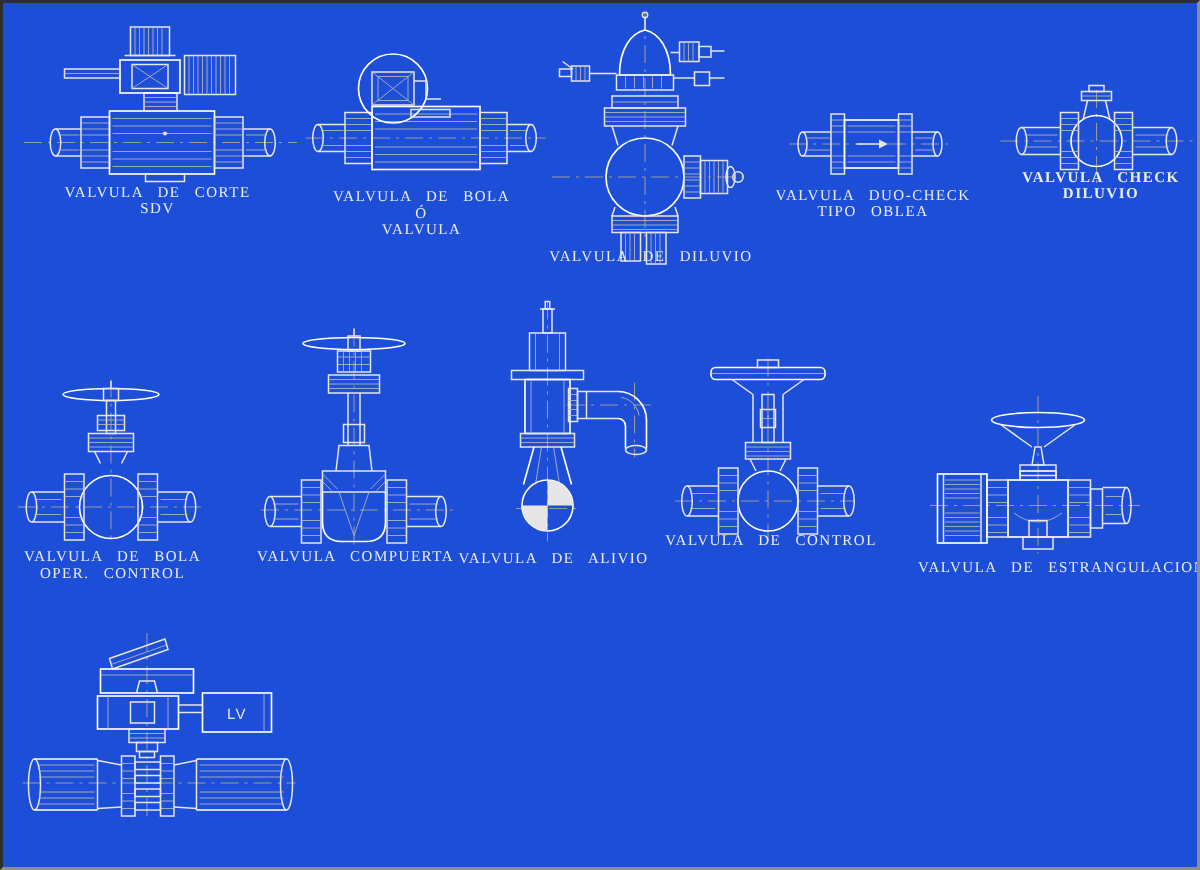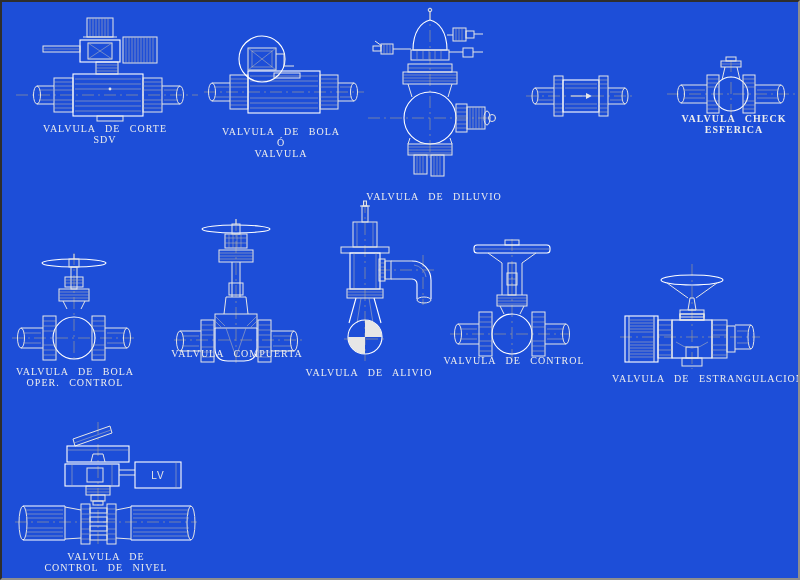--- a/index.html
+++ b/index.html
@@ -128,21 +128,21 @@
       <circle class="o" cx="127" cy="110" r="3.5"></circle>
       <path class="o" d="M45,130 L43,136 M85,130 L87,136"></path>
       <rect class="o" x="43" y="136" width="44" height="11"></rect>
       <path class="t" d="M43,139 h44 M43,142 h44 M43,145 h44"></path>
       <rect class="o" x="49" y="147" width="13" height="19"></rect>
       <path class="t" d="M52,147 v19 M55,147 v19 M58,147 v19"></path>
       <rect class="o" x="66" y="147" width="13" height="21"></rect>
       <path class="t" d="M69,147 v21 M72,147 v21 M75,147 v21"></path>
     </svg>
   </div>
-  <div class="lbl" style="left:432px;top:189px;text-align:center;">
+  <div class="lbl" style="left:432px;top:164px;text-align:center;">
     <div>VALVULA DE DILUVIO</div>
   </div>
 
   <div class="valve" style="left:524px;top:66px;">
     <svg width="110" height="58" viewBox="0 0 110 58">
       <path class="cl" d="M0,28 H110"></path>
       <ellipse class="o" cx="9" cy="28" rx="3" ry="8"></ellipse>
       <path class="o" d="M9,20 H28 M9,36 H28"></path>
       <path class="t" d="M11,24 H27 M11,32 H27"></path>
       <rect class="o" x="28" y="8" width="9" height="40"></rect>
@@ -150,20 +150,24 @@
       <rect class="w" x="37" y="12" width="36" height="32"></rect>
       <path class="t" d="M39,16 h32 M39,20 h32 M39,36 h32 M39,40 h32"></path>
       <path class="o" d="M45,28 H60"></path>
       <polygon class="fw" points="60,25 66,28 60,31"></polygon>
       <rect class="o" x="73" y="8" width="9" height="40"></rect>
       <path class="t" d="M73,12 h9 M73,16 h9 M73,20 h9 M73,36 h9 M73,40 h9 M73,44 h9"></path>
       <path class="o" d="M82,20 H99 M82,36 H99"></path>
       <ellipse class="o" cx="99" cy="28" rx="3" ry="8"></ellipse>
       <path class="t" d="M84,24 H97 M84,32 H97"></path>
     </svg>
+  </div>
+  <div class="lbl" style="left:580px;top:123px;">
+    <div>VALVULA DUO-CHECK</div>
+    <div>TIPO OBLEA</div>
   </div>
 
   <div class="valve" style="left:665px;top:52px;">
     <svg width="128" height="74" viewBox="0 0 128 74">
       <path class="cl" d="M0,40 H128 M64,6 V70"></path>
       <circle class="w" cx="64" cy="40" r="17"></circle>
       <path class="o" d="M55,26 L58,13 M73,26 L70,13"></path>
       <rect class="o" x="54" y="7" width="20" height="6"></rect>
       <path class="t" d="M54,10 h20"></path>
       <rect class="o" x="59" y="3" width="10" height="4"></rect>
@@ -174,21 +178,21 @@
       <ellipse class="o" cx="14" cy="40" rx="3.5" ry="9"></ellipse>
       <path class="o" d="M14,31 H40 M14,49 H40"></path>
       <path class="t" d="M16,36 H38 M16,44 H38"></path>
       <path class="o" d="M88,31 H114 M88,49 H114"></path>
       <ellipse class="o" cx="114" cy="40" rx="3.5" ry="9"></ellipse>
       <path class="t" d="M90,36 H112 M90,44 H112"></path>
     </svg>
   </div>
   <div class="lbl" style="left:732px;top:111px;font-weight:bold;">
     <div>VALVULA CHECK</div>
-    <div>ESFERICA</div>
+    <div>DILUVIO</div>
   </div>
 
   <div class="valve" style="left:10px;top:249px;">
     <svg width="125" height="114" viewBox="0 0 125 114">
       <path class="cl" d="M0,87 H125 M62,2 V110"></path>
       <ellipse class="w" cx="62" cy="12" rx="32" ry="4"></ellipse>
       <rect class="o" x="57" y="8" width="10" height="8"></rect>
       <path class="o" d="M62,3 V8"></path>
       <rect class="o" x="59" y="16" width="6" height="22"></rect>
       <rect class="o" x="53" y="26" width="18" height="10"></rect>
@@ -236,21 +240,21 @@
       <rect class="o" x="84" y="103" width="13" height="42"></rect>
       <path class="t" d="M84,108 h13 M84,113 h13 M84,118 h13 M84,130 h13 M84,135 h13 M84,140 h13"></path>
       <ellipse class="o" cx="6" cy="124" rx="3.5" ry="10"></ellipse>
       <path class="o" d="M6,114 H27 M6,134 H27"></path>
       <path class="t" d="M8,119 H25 M8,129 H25"></path>
       <path class="o" d="M97,114 H120 M97,134 H120"></path>
       <ellipse class="o" cx="120" cy="124" rx="3.5" ry="10"></ellipse>
       <path class="t" d="M99,119 H118 M99,129 H118"></path>
     </svg>
   </div>
-  <div class="lbl" style="left:235px;top:346px;">
+  <div class="lbl" style="left:235px;top:364px;">
     <div>VALVULA COMPUERTA</div>
   </div>
 
   <div class="valve" style="left:318px;top:199px;">
     <svg width="116" height="164" viewBox="0 0 116 164">
       <path class="cl" d="M45,0 V160 M58,69 H114 M103,54 V104 M24,138 H66"></path>
       <rect class="o" x="43.5" y="0" width="3" height="5"></rect>
       <rect class="o" x="42" y="5" width="6" height="16"></rect>
       <path class="o" d="M40,5 H50"></path>
       <rect class="o" x="33" y="21" width="24" height="25"></rect>
@@ -368,18 +372,14 @@
       <ellipse class="o" cx="8" cy="101" rx="4" ry="17"></ellipse>
       <path class="w" d="M8,84 H50 M8,118 H50"></path>
       <path class="o" d="M50,84 V118 M50,85 L66,88 M50,117 L66,116"></path>
       <path class="t" d="M11,88 H48 M11,92 H48 M11,96 H48 M11,106 H48 M11,110 H48 M11,114 H48"></path>
       <path class="o" d="M101,88 L116,85 M101,116 L116,117 M116,84 V118"></path>
       <path class="w" d="M116,84 H176 M116,118 H176"></path>
       <ellipse class="o" cx="176" cy="101" rx="4" ry="17"></ellipse>
       <path class="t" d="M118,88 H174 M118,92 H174 M118,96 H174 M118,106 H174 M118,110 H174 M118,114 H174"></path>
     </svg>
   </div>
-  <div class="lbl" style="left:104px;top:549px;">
-    <div>VALVULA DE</div>
-    <div>CONTROL DE NIVEL</div>
-  </div>
 
 </div>
 
 </body></html>

